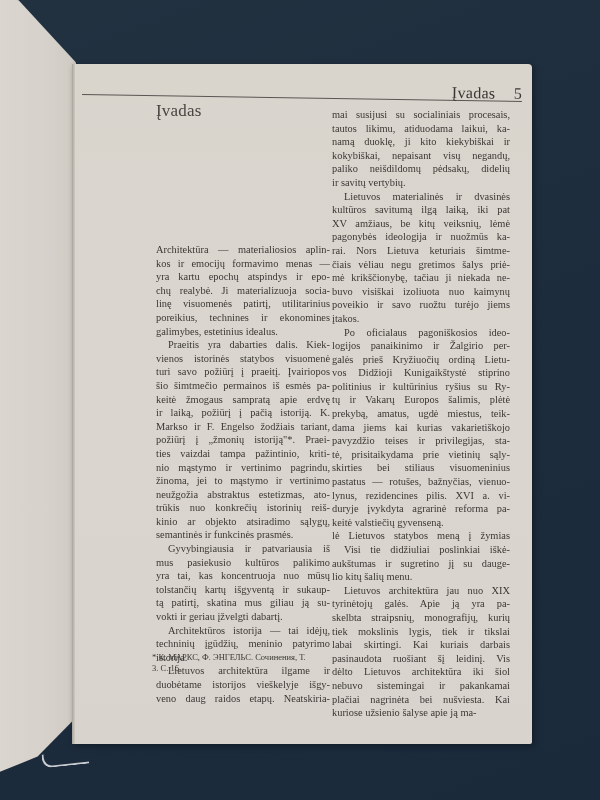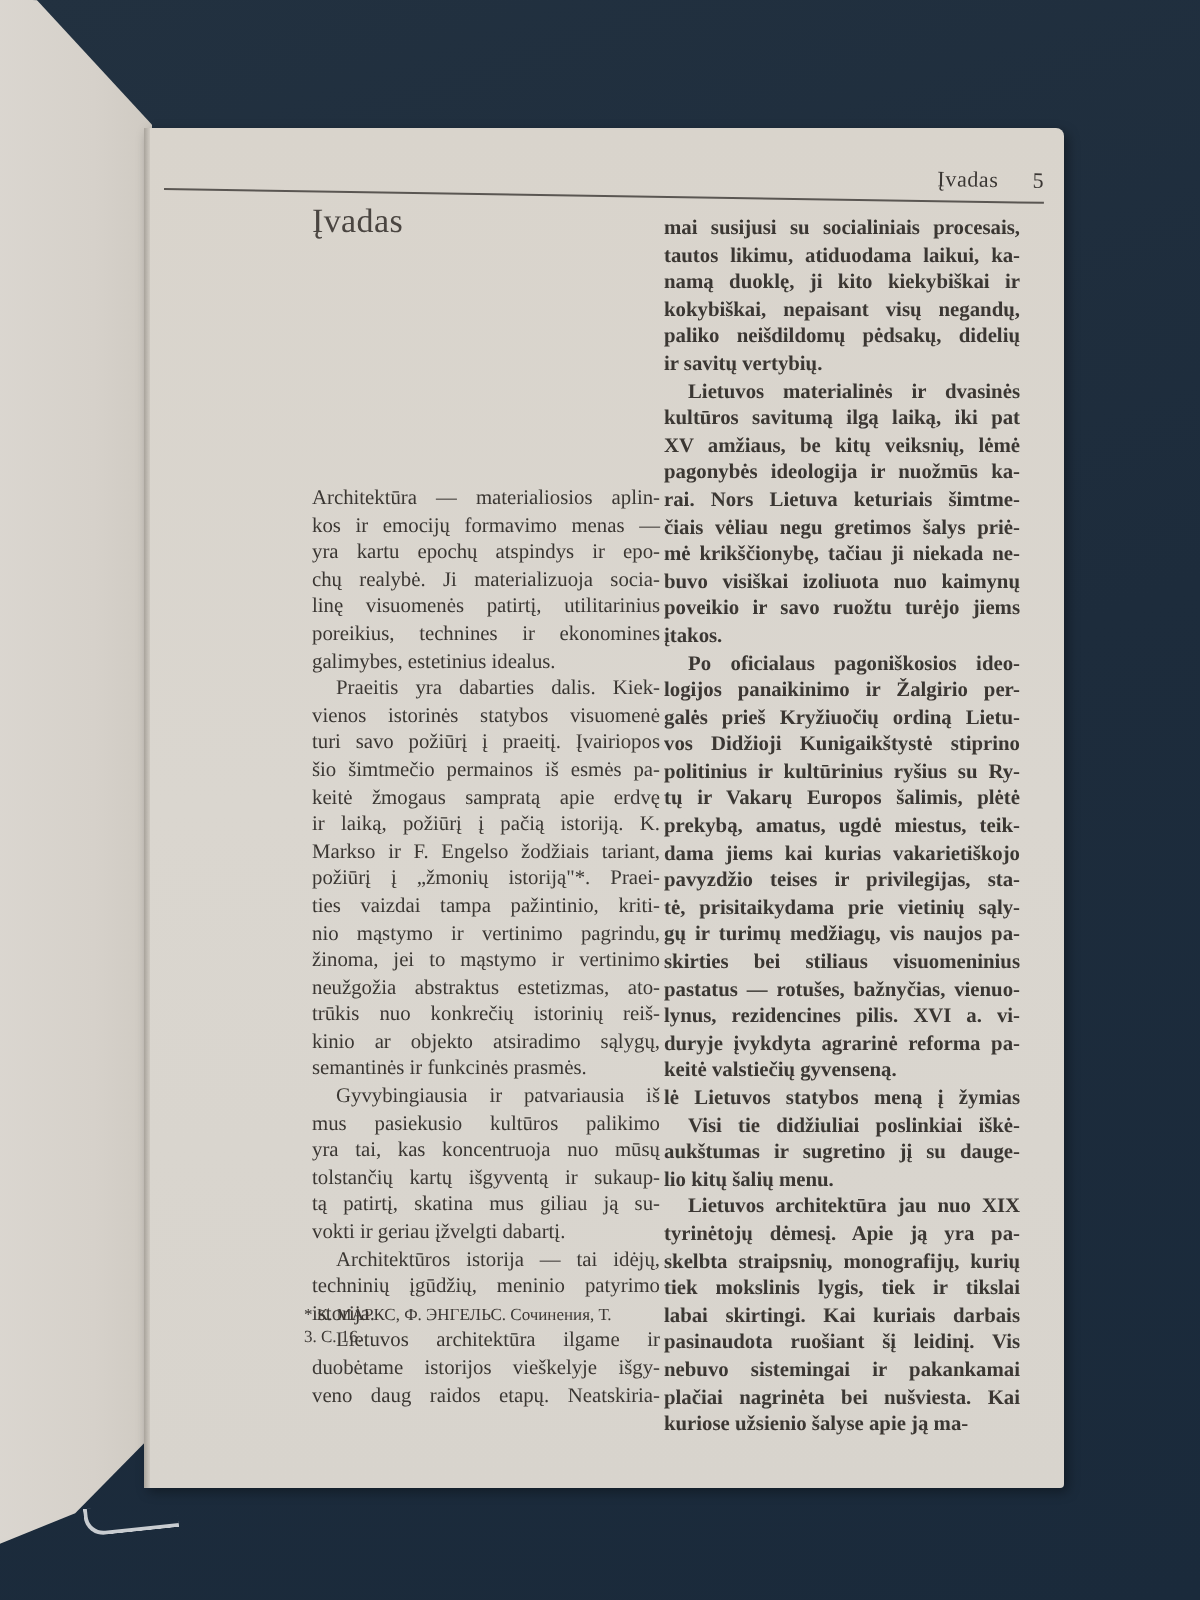--- a/index.html
+++ b/index.html
@@ -30,33 +30,33 @@
   }
   .running-head {
     position: absolute; left: 82px; top: 82px; width: 440px;
     border-bottom: 1.2px solid #5a5652;
     height: 12px;
     transform: rotate(0.9deg);
     transform-origin: left bottom;
   }
   .running-head .rh-text {
     position: absolute; right: 0; top: -4px;
-    font-size: 11px; color: #3a3633; letter-spacing: 0.3px;
+    font-size: 16px; color: #3a3633; letter-spacing: 0.3px;
   }
   .running-head .rh-title { margin-right: 14px; }
   .chapter-title {
     position: absolute; left: 156px; top: 101px;
     font-size: 17px; color: #4a4541; letter-spacing: 0.2px;
   }
   .col {
     position: absolute; font-size: 10.4px; line-height: 13.6px; color: #3b3733;
     text-align: justify;
   }
   .col-left { left: 156px; top: 243px; width: 174px; }
-  .col-right { left: 332px; top: 108px; width: 178px; font-weight: bold; }
+  .col-right { left: 332px; top: 108px; width: 178px; }
   .col .line { display: block; white-space: nowrap; text-align-last: justify; }
   .col .line.last { text-align-last: left; }
   .col .line.indent { padding-left: 12px; }
   .footnote {
     position: absolute; left: 152px; top: 652px; width: 180px;
     font-size: 8.5px; line-height: 11px; color: #3b3733; font-family: Liberation Serif, serif;
   }
   .footnote .line { display: block; white-space: nowrap; }
   .thread {
     position: absolute; left: 42px; top: 752px; width: 45px; height: 12px;
@@ -139,36 +139,36 @@
     <span class="line indent">Po oficialaus pagoniškosios ideo-</span>
     <span class="line">logijos panaikinimo ir Žalgirio per-</span>
     <span class="line">galės prieš Kryžiuočių ordiną Lietu-</span>
     <span class="line">vos Didžioji Kunigaikštystė stiprino</span>
     <span class="line">politinius ir kultūrinius ryšius su Ry-</span>
     <span class="line">tų ir Vakarų Europos šalimis, plėtė</span>
     <span class="line">prekybą, amatus, ugdė miestus, teik-</span>
     <span class="line">dama jiems kai kurias vakarietiškojo</span>
     <span class="line">pavyzdžio teises ir privilegijas, sta-</span>
     <span class="line">tė, prisitaikydama prie vietinių sąly-</span>
-    <span class="line">gų ir turimų medžiagų, vis naujos pa-</span>
     <span class="line">skirties bei stiliaus visuomeninius</span>
     <span class="line">pastatus — rotušes, bažnyčias, vienuo-</span>
     <span class="line">lynus, rezidencines pilis. XVI a. vi-</span>
     <span class="line">duryje įvykdyta agrarinė reforma pa-</span>
     <span class="line last">keitė valstiečių gyvenseną.</span>
     <span class="line">lė Lietuvos statybos meną į žymias</span>
     <span class="line indent">Visi tie didžiuliai poslinkiai iškė-</span>
     <span class="line">aukštumas ir sugretino jį su dauge-</span>
     <span class="line last">lio kitų šalių menu.</span>
     <span class="line indent">Lietuvos architektūra jau nuo XIX</span>
-    <span class="line">tyrinėtojų dėmesį. Apie ją yra pa-</span>
+    <span class="line">tyrinėtojų galės. Apie ją yra pa-</span>
     <span class="line">skelbta straipsnių, monografijų, kurių</span>
     <span class="line">tiek mokslinis lygis, tiek ir tikslai</span>
     <span class="line">labai skirtingi. Kai kuriais darbais</span>
     <span class="line">pasinaudota ruošiant šį leidinį. Vis</span>
+    <span class="line">dėlto Lietuvos architektūra iki šiol</span>
     <span class="line">nebuvo sistemingai ir pakankamai</span>
     <span class="line">plačiai nagrinėta bei nušviesta. Kai</span>
     <span class="line last">kuriose užsienio šalyse apie ją ma-</span>
   </div>
 
 <div class="footnote" id="footnote">
     <span class="line">* К. МАРКС, Ф. ЭНГЕЛЬС. Сочинения, Т.</span>
     <span class="line">3. С. 16.</span>
   </div>
 

